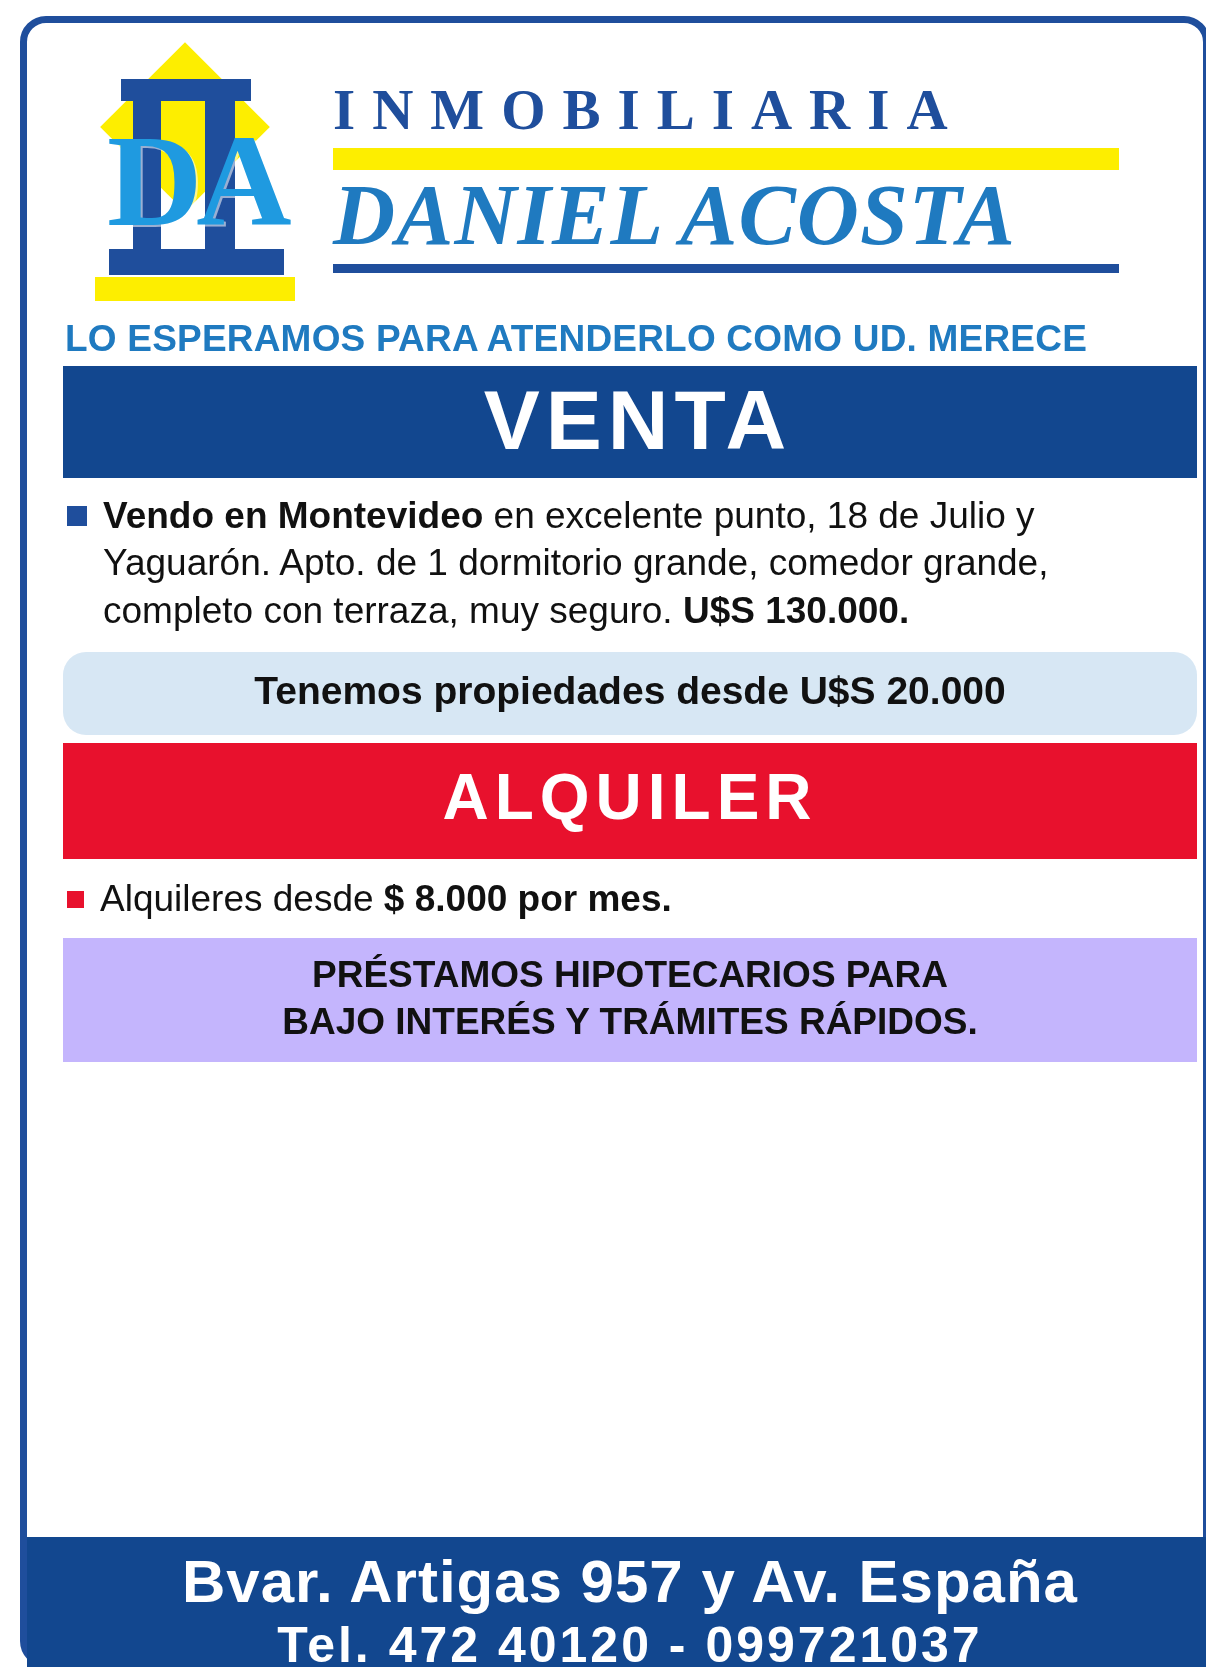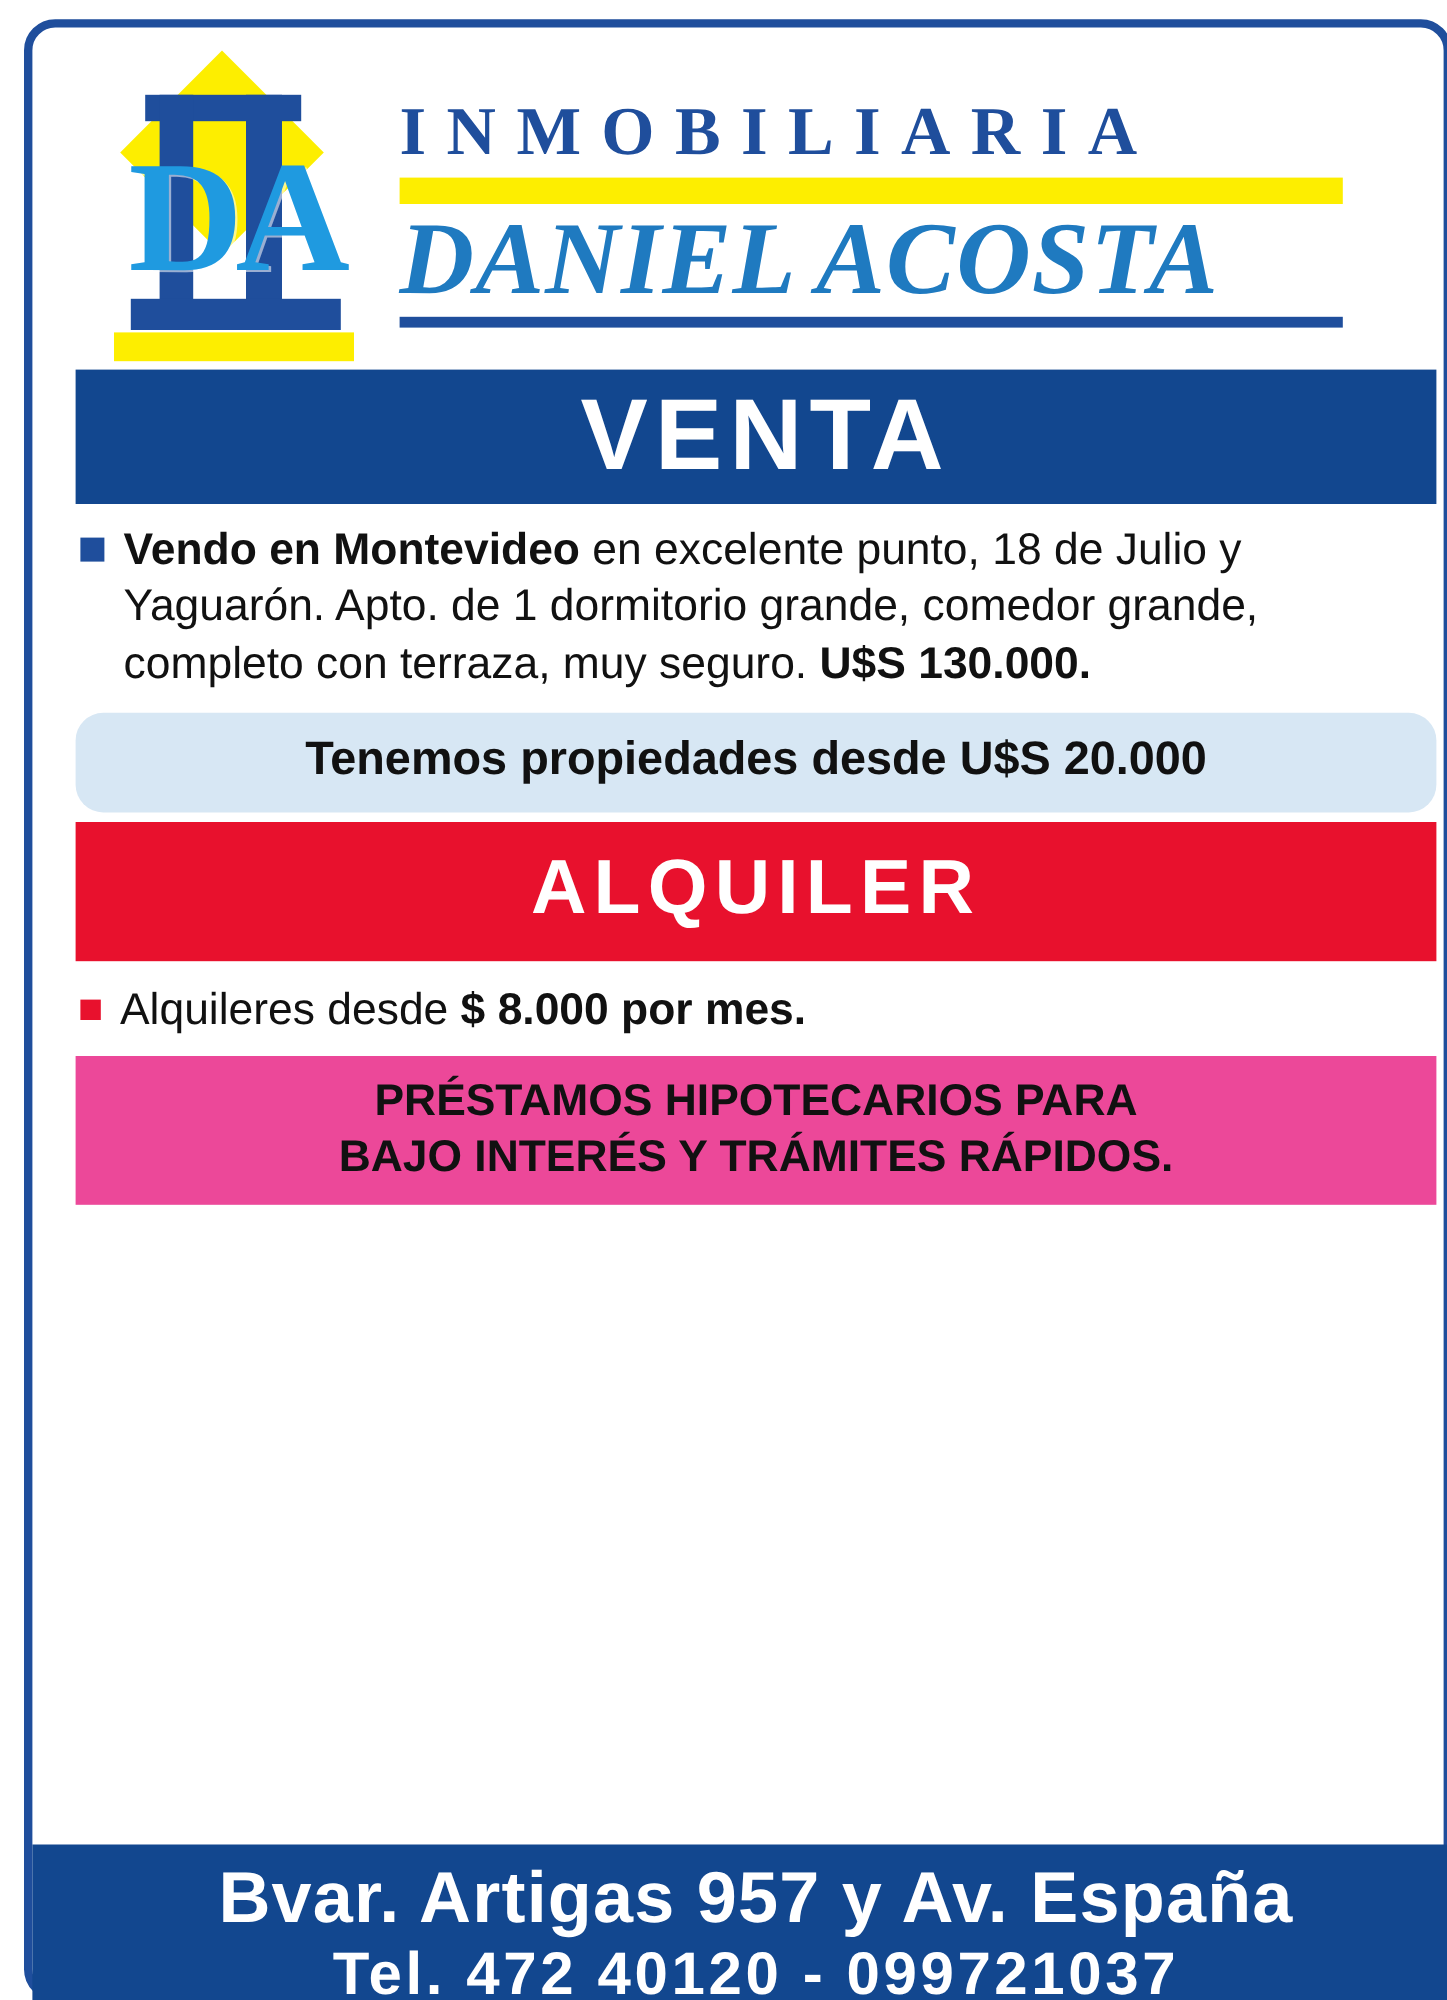--- a/index.html
+++ b/index.html
@@ -231,21 +231,21 @@
   .rent-note {
     margin: 6px 24px 0 24px;
     text-align: center;
     font-size: 37px;
     font-weight: bold;
     line-height: 1.3;
     color: #111111;
   }
   .box-cream {
     margin: 16px 14px 0 14px;
-    background: #ec4899;
+    background: #c4b5fd;
     text-align: center;
     font-size: 37px;
     font-weight: bold;
     line-height: 1.27;
     padding: 14px 10px 16px 10px;
     color: #111111;
   }
 
   
   .footer {
@@ -292,20 +292,21 @@
           <div class="lm-letters">DA</div>
         </div>
         <div class="logo-text">
           <div class="logo-top">INMOBILIARIA</div>
           <div class="logo-yellow-bar"></div>
           <div class="logo-name">DANIEL ACOSTA</div>
           <div class="logo-blue-bar"></div>
         </div>
       </div>
 
+      <div class="tagline">LO ESPERAMOS PARA ATENDERLO COMO UD. MERECE</div>
 
       <div class="banner banner-venta">VENTA</div>
 
       <div class="bullets">
         <div class="bullet">
           <span class="sq"></span>
           <p><span class="b">Vendo en Montevideo</span><span> en excelente punto, 18 de Julio y Yaguarón. Apto. de 1 dormitorio grande, comedor grande, completo con terraza, muy seguro. </span><span class="b">U$S 130.000.</span></p>
         </div>
       </div>
 

